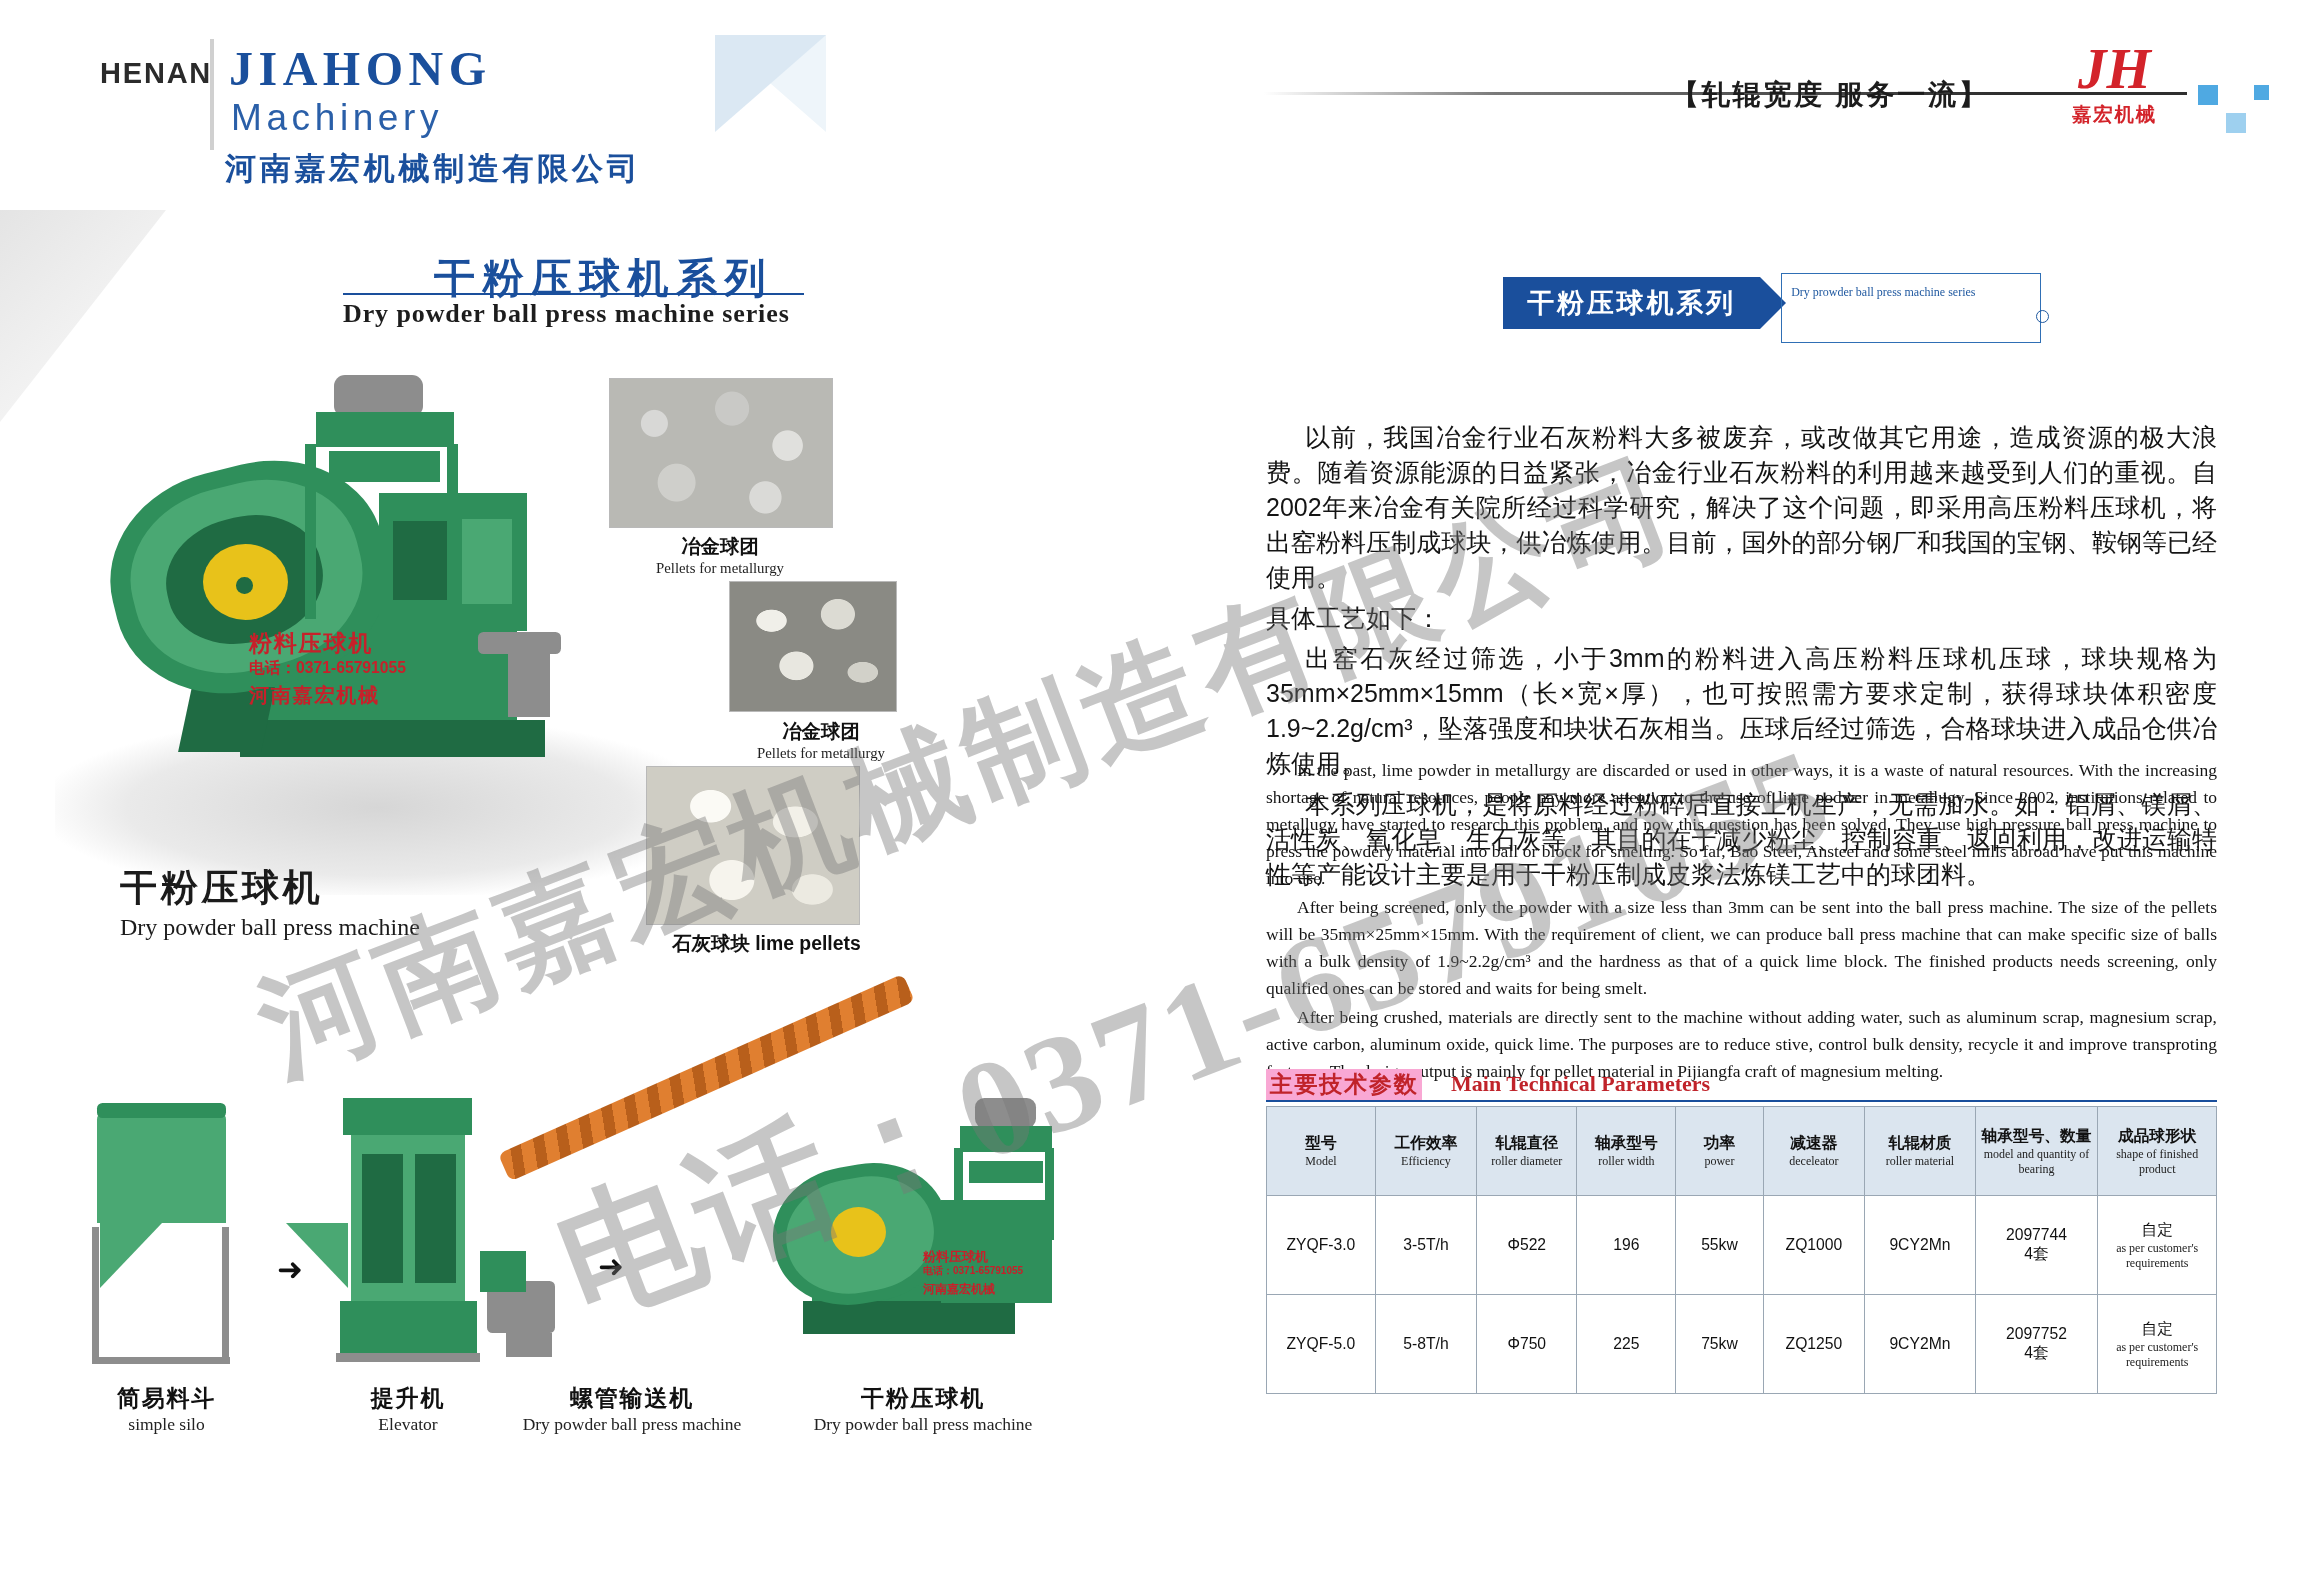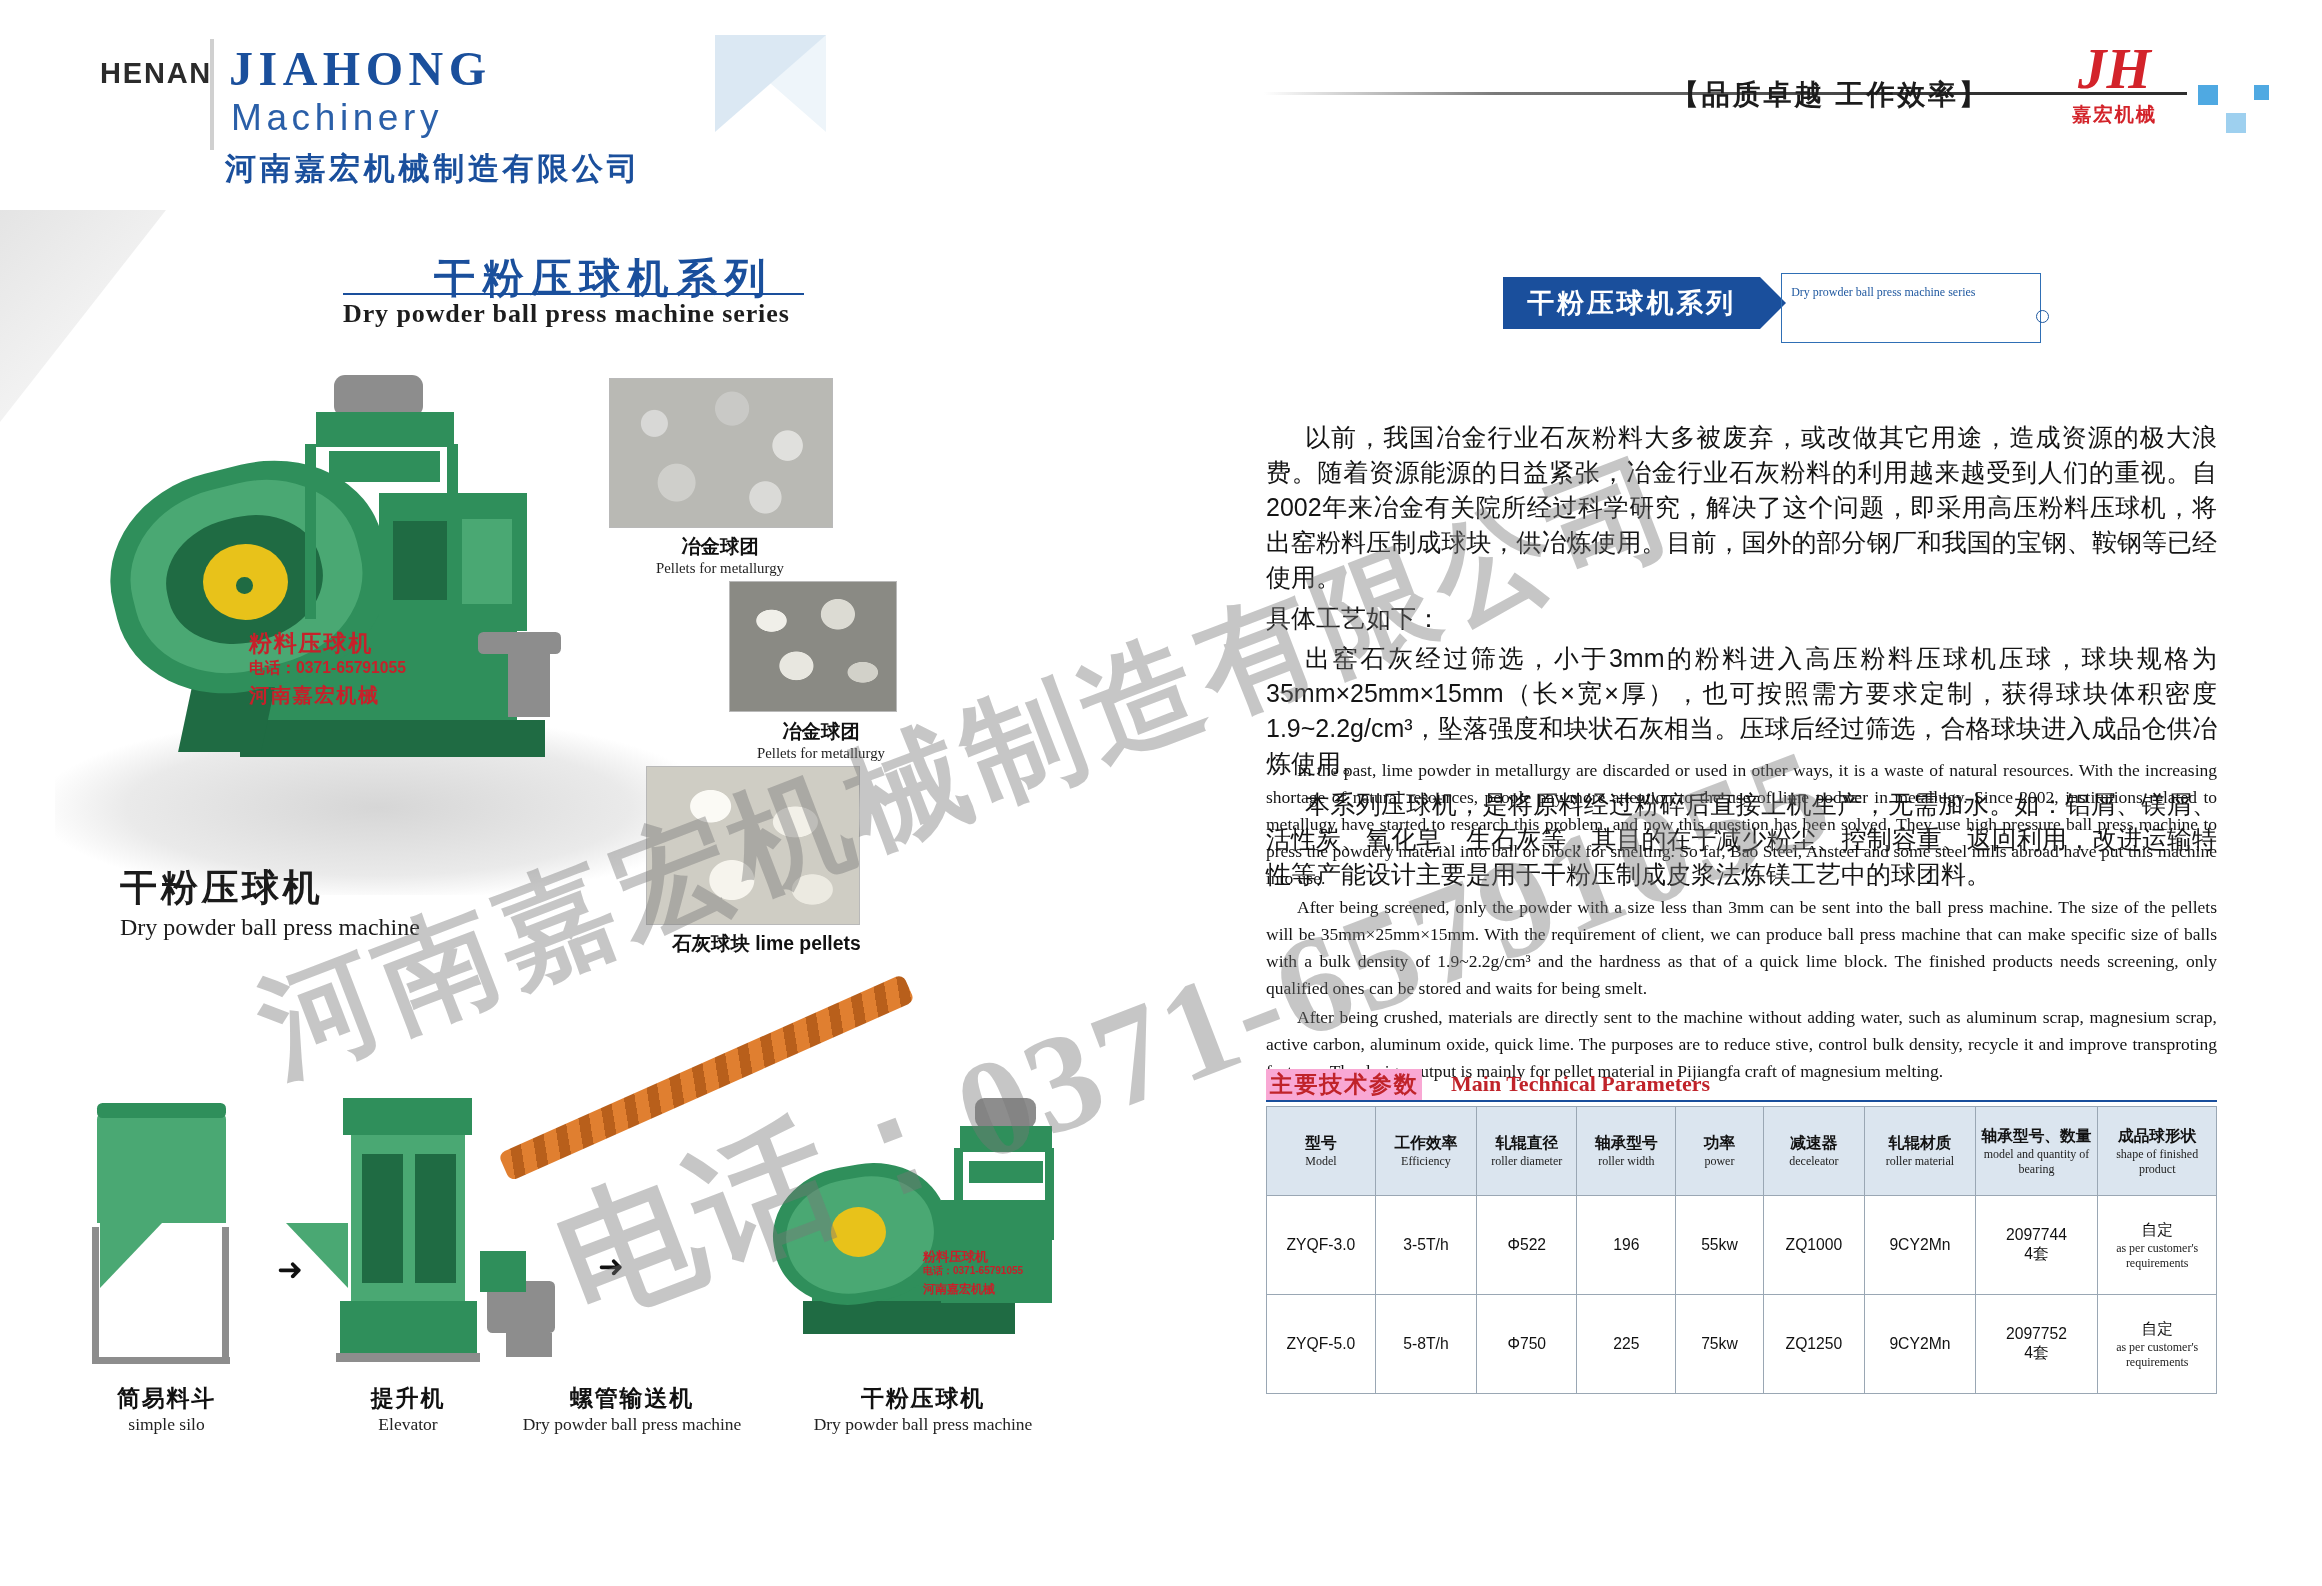--- a/index.html
+++ b/index.html
@@ -210,21 +210,21 @@
   <div class="header">
     <div class="brand-henan">HENAN</div>
     <div class="brand-bar"></div>
     <div class="brand-jiahong">JIAHONG</div>
     <div class="brand-machinery">Machinery</div>
     <div class="brand-cn">河南嘉宏机械制造有限公司</div>
     <div class="tri2"></div>
     <div class="tri"></div>
 
     <div class="hdr-rule"></div>
-    <div class="hdr-slogan">【品质卓越 工作效率】</div>
+    <div class="hdr-slogan">【轧辊宽度 服务一流】</div>
 
     <div class="logo-box">
       <div class="logo-jh">JH</div>
       <div class="logo-cn">嘉宏机械</div>
     </div>
     <div class="logo-sq" style="left:2198px;top:85px;background:#4fa9e2;"></div>
     <div class="logo-sq" style="left:2226px;top:113px;background:#9ed0ef;"></div>
     <div class="logo-sq" style="left:2254px;top:85px;background:#4fa9e2;width:14.8px;height:14.8px;"></div>
   </div>
 

